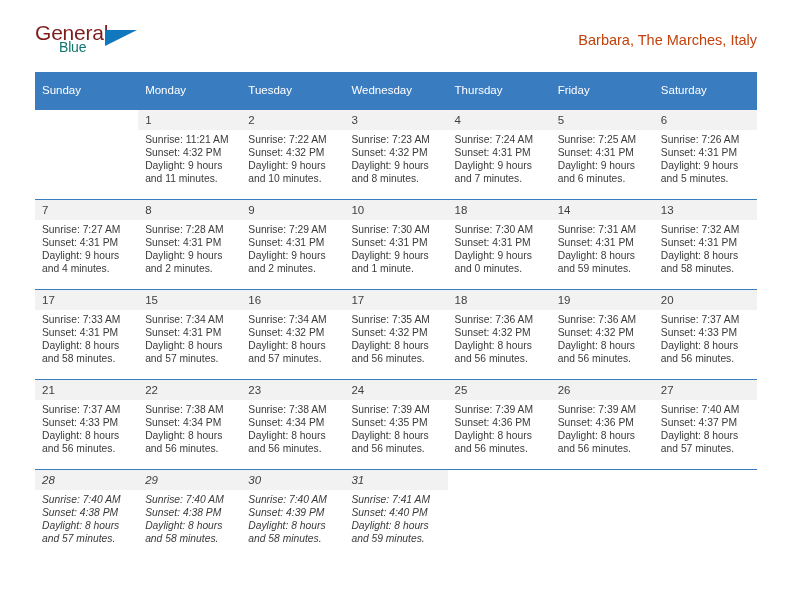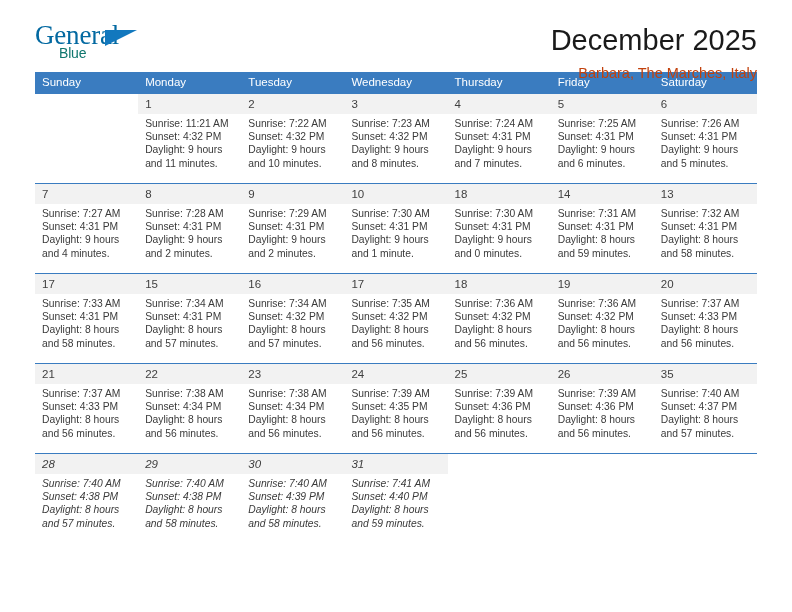--- a/index.html
+++ b/index.html
@@ -28,25 +28,24 @@
   }
   .brand {
     position: relative;
     width: 110px;
     height: 46px;
     line-height: 1;
     user-select: none;
   }
   .brand-general {
     display: block;
-    font-size: 27px;
-    color: #0369a1;
+    font-size: 21px;
+    color: #7f1d1d;
     letter-spacing: -0.2px;
     font-weight: 400;
-    font-family: Liberation Serif, serif;
   }
   .brand-blue {
     display: block;
     font-size: 14px;
     color: #0f766e;
     letter-spacing: -0.2px;
     font-weight: 400;
     margin-top: -3px;
     margin-left: 24px;
   }
@@ -84,21 +83,21 @@
     border-collapse: collapse;
     table-layout: fixed;
   }
   .dow-row th {
     background: #3a7cc0;
     color: #ffffff;
     font-size: 11.5px;
     font-weight: 400;
     text-align: left;
     padding: 4px 0 5px 7px;
-    height: 21px;
+    height: 37px;
     line-height: 12px;
   }
 
   .week-row td {
     vertical-align: top;
     border-top: 1px solid #3a7cc0;
     padding: 0;
     height: 90px;
     background: #ffffff;
   }
@@ -133,21 +132,20 @@
 
   <div class="header">
 
     <div class="brand">
       <span class="brand-general">General</span>
       <span class="brand-triangle"></span>
       <span class="brand-blue">Blue</span>
     </div>
 
     <div class="titles">
-      <div class="cal-title">December 2025</div>
       <div class="cal-subtitle">Barbara, The Marches, Italy</div>
     </div>
 
   </div>
 
   <table class="calendar">
     <thead>
       <tr class="dow-row">
         <th>Sunday</th>
         <th>Monday</th>
@@ -405,21 +403,21 @@
             <div class="cell-inner">
               <span class="daynum">26</span>
               <div class="detail">Sunrise: 7:39 AM
 Sunset: 4:36 PM
 Daylight: 8 hours
 and 56 minutes.</div>
             </div>
           </td>
         <td>
             <div class="cell-inner">
-              <span class="daynum">35</span>
+              <span class="daynum">27</span>
               <div class="detail">Sunrise: 7:40 AM
 Sunset: 4:37 PM
 Daylight: 8 hours
 and 57 minutes.</div>
             </div>
           </td>
       </tr>
 
       <tr class="week-row last">
         <td>

